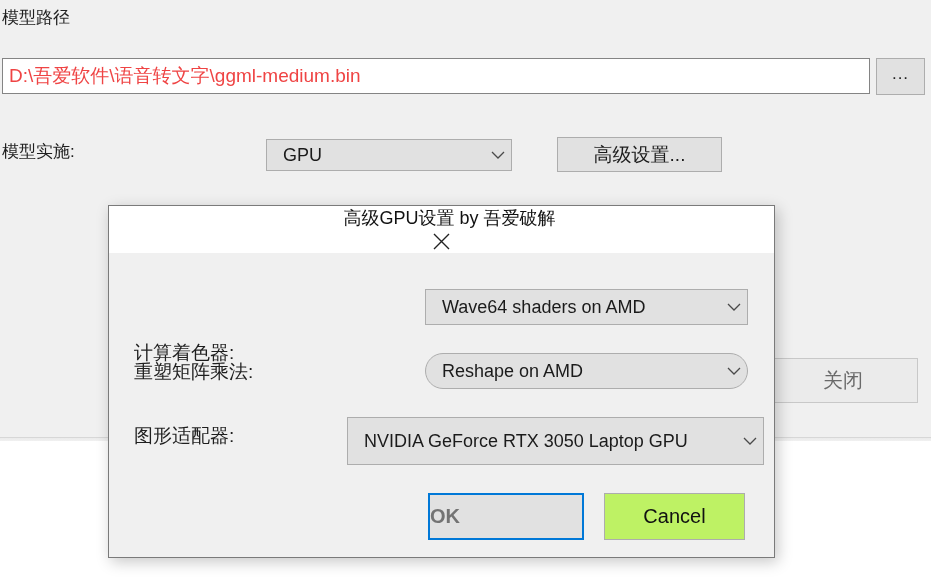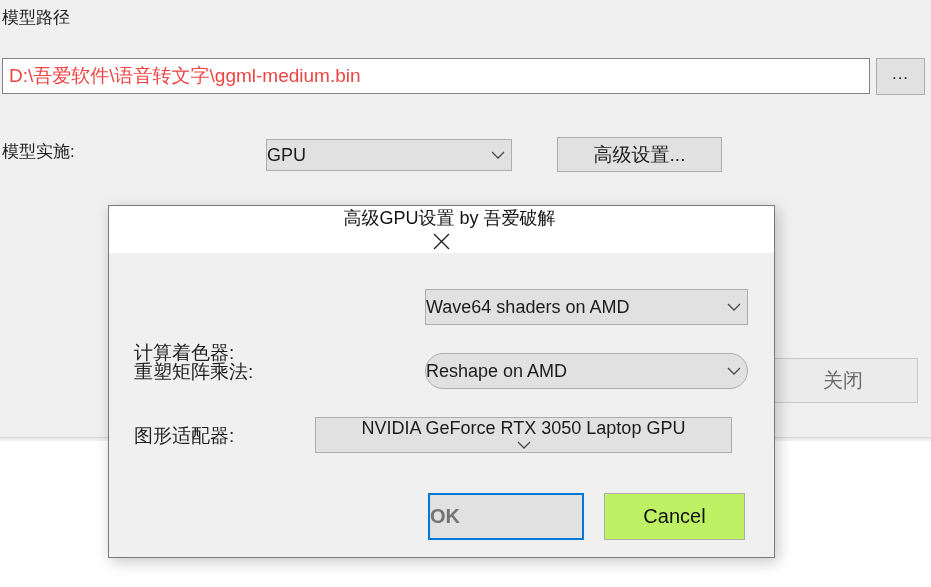--- a/index.html
+++ b/index.html
@@ -100,20 +100,21 @@
     display: flex;
     align-items: center;
     cursor: default;
     overflow: hidden;
   }
   .combo .combo-text {
     flex: 1 1 auto;
     padding-left: 0;
     white-space: nowrap;
     overflow: hidden;
+    margin-left: 16px;
   }
   .combo .chev {
     flex: 0 0 auto;
     width: 26px;
     text-align: center;
     color: #4a4a4a;
     font-size: 13px;
     line-height: 1;
   }
 
@@ -210,21 +211,21 @@
     font-size: 19px;
     color: #1f1f1f;
     white-space: nowrap;
   }
   #row1-label { left: 25px; top: 42px; margin-top: 45px; }
   #row2-label { left: 25px; top: 106px; }
   #row3-label { left: 25px; top: 170px; }
 
   #row1-combo { left: 316px; top: 36px; width: 323px; height: 36px; }
   #row2-combo { left: 316px; top: 100px; width: 323px; height: 36px; border-radius: 18px; }
-  #row3-combo { left: 206px; top: 164px; width: 417px; height: 36px; flex-direction: column; }
+  #row3-combo { left: 238px; top: 164px; width: 417px; height: 48px; }
 
   #ok-button {
     position: absolute;
     left: 319px;
     top: 240px;
     width: 156px;
     height: 47px;
     box-sizing: border-box;
     background: #e1e1e1;
     border: 2px solid #0078d7;

